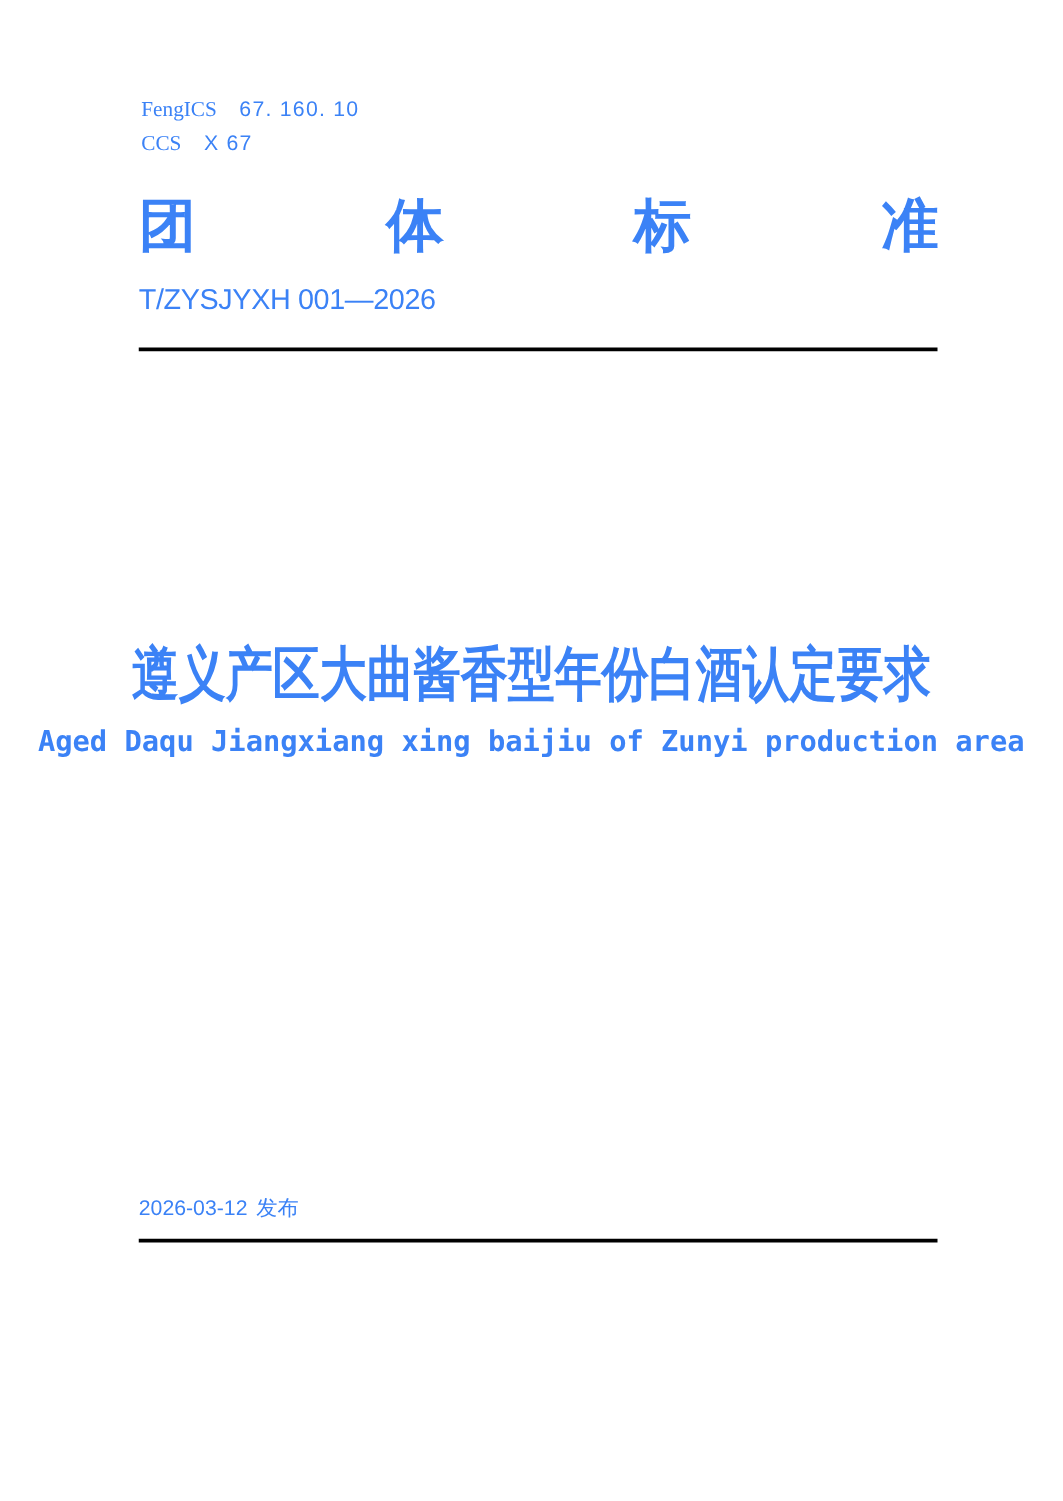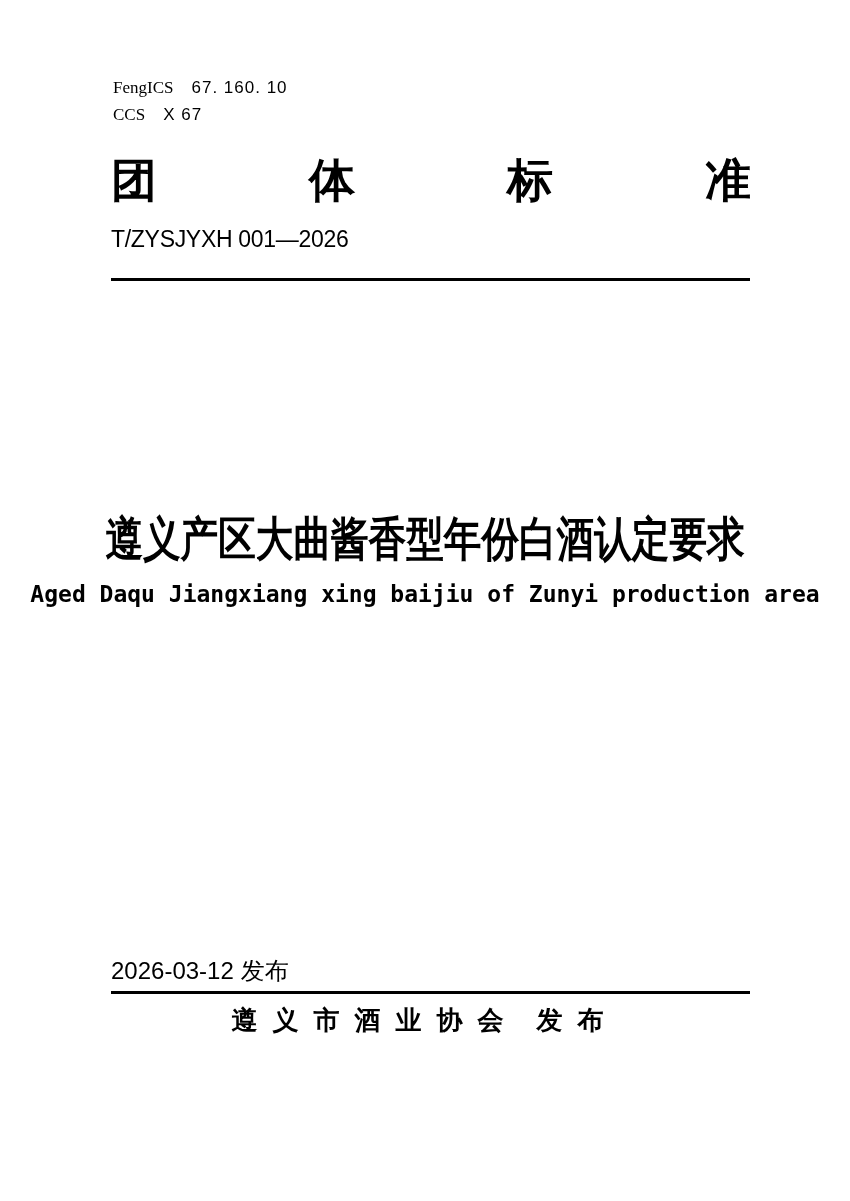--- a/index.html
+++ b/index.html
@@ -5,21 +5,21 @@
   html, body {
     margin: 0;
     padding: 0;
     background: #ffffff;
   }
   .page {
     position: relative;
     width: 850px;
     height: 1201px;
     background: #ffffff;
-    color: #000000;
+    color: #3b82f6;
     font-family: "Liberation Sans", sans-serif;
     overflow: hidden;
   }
   
   .code-line {
     position: absolute;
     left: 113px;
     font-size: 17px;
     line-height: 19px;
     white-space: nowrap;
@@ -94,21 +94,21 @@
     white-space: nowrap;
   }
   
   .dates-row {
     position: absolute;
     left: 111px;
     top: 955px;
     width: 639px;
     display: flex;
     justify-content: space-between;
-    font-size: 24px;
+    font-size: 17px;
     font-weight: 500;
     white-space: nowrap;
   }
   .dates-row .date-label {
     margin-left: 7px;
   }
   
   .publisher {
     position: absolute;
     left: 0;
@@ -156,17 +156,14 @@
   <div class="title-en">Aged Daqu Jiangxiang xing baijiu of Zunyi production area</div>
 
   <div class="dates-row">
     <div>
       <span>2026-03-12</span><span class="date-label">发布</span>
     </div>
   </div>
 
   <div class="rule bottom"></div>
 
-  <div class="publisher">
-    <span class="issuer-name">遵义市酒业协会</span><span class="issuer-action">发布</span>
-  </div>
 
 </div>
 
 </body></html>

